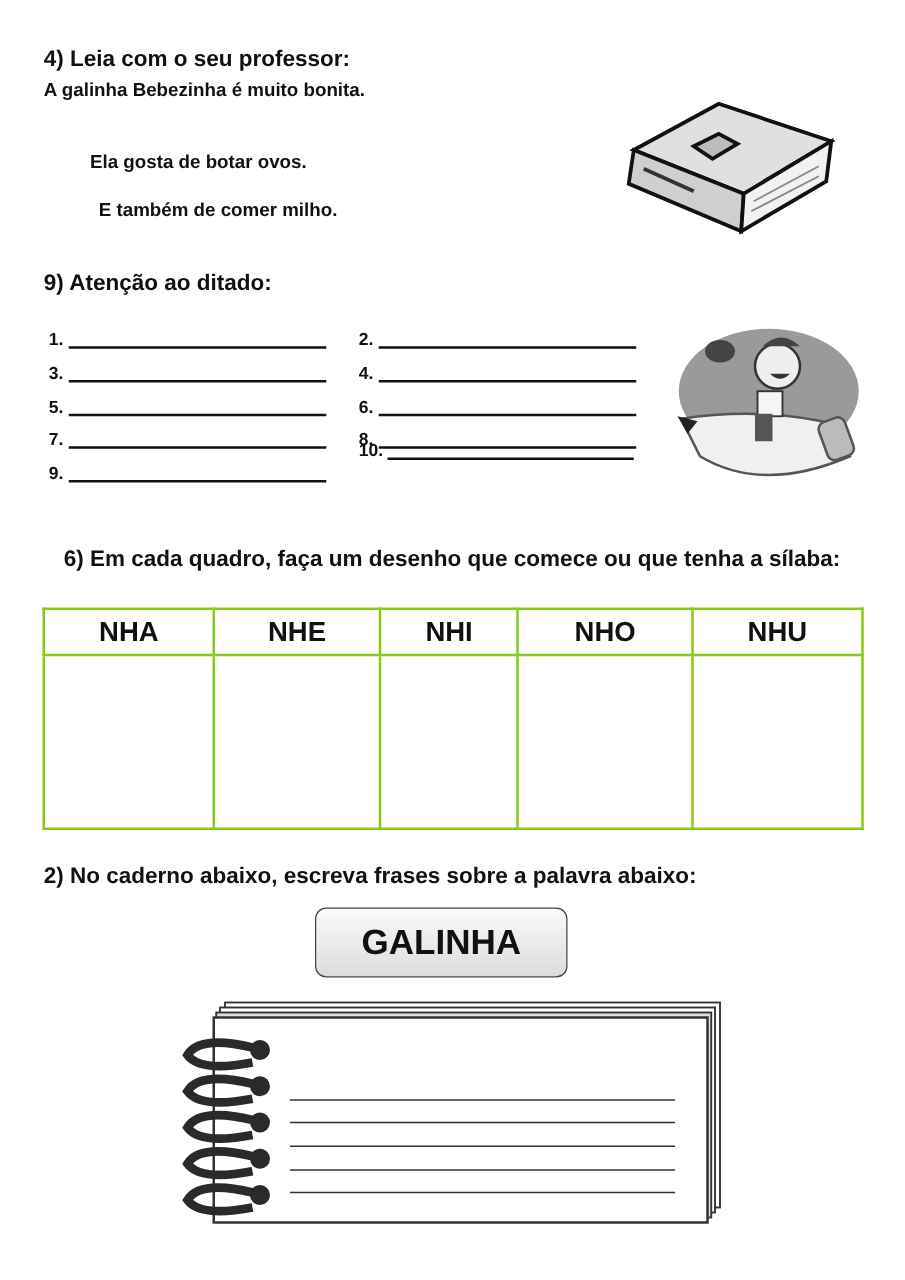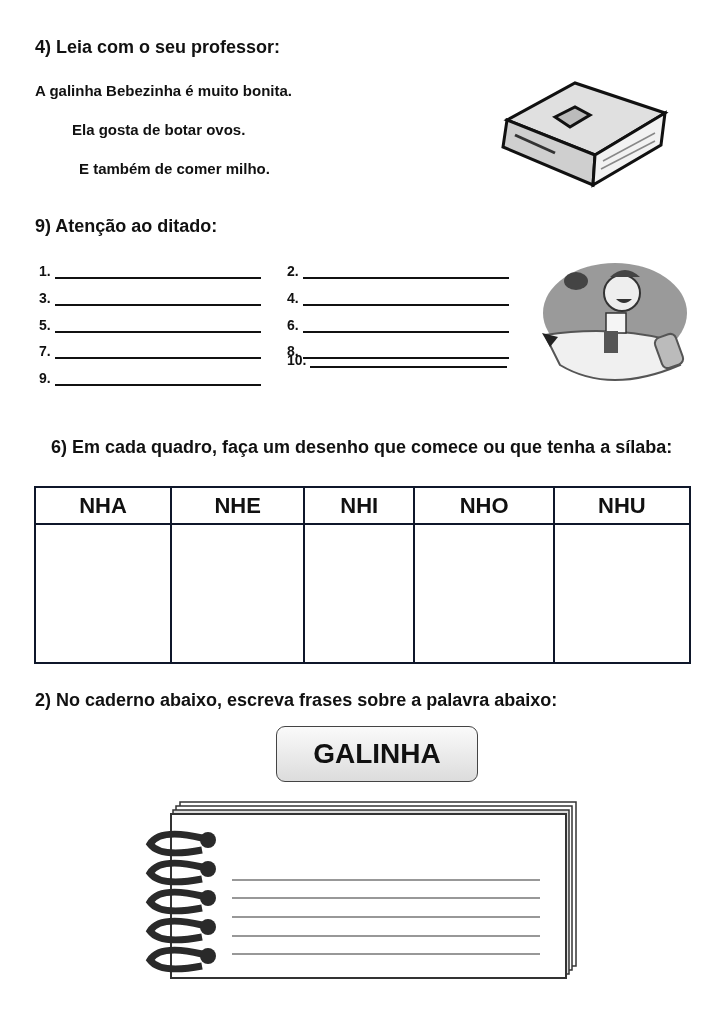--- a/index.html
+++ b/index.html
@@ -6,33 +6,33 @@
   body { width:724px; height:1024px; position:relative; overflow:hidden;
          font-family:"Liberation Sans", sans-serif; color:#111; }
   .abs { position:absolute; }
   .q-title { font-weight:bold; font-size:18px; }
   .reading { font-weight:bold; font-size:15px; }
   .dict-row { position:absolute; font-weight:bold; font-size:14px; display:flex; align-items:flex-end; }
   .dict-num { display:inline-block; }
   .dict-line { display:inline-block; border-bottom:2px solid #111; height:12px; margin-left:4px; }
   table.syl { position:absolute; left:34px; top:486px; width:657px; height:178px;
               border-collapse:collapse; }
-  table.syl th, table.syl td { border:2px solid #0f172a; }
+  table.syl th, table.syl td { border:2px solid #84cc16; }
   table.syl th { height:33px; font-size:22px; font-weight:bold; text-align:center; }
-  .word-box { position:absolute; left:276px; top:726px; width:200px; height:54px;
+  .word-box { position:absolute; left:252px; top:726px; width:200px; height:54px;
               border:1.5px solid #444; border-radius:9px;
               background:linear-gradient(#fafafa,#dcdcdc);
               display:flex; align-items:center; justify-content:center;
               font-weight:bold; font-size:28px; color:#111; }
 </style>
 </head>
 <body>
 
 <div class="abs q-title" style="left:35px; top:37px;">4) Leia com o seu professor:</div>
-<div class="abs reading" style="left:35px; top:82px;">A galinha Bebezinha é muito bonita.</div>
+<div class="abs reading" style="left:35px; top:64px;">A galinha Bebezinha é muito bonita.</div>
 <div class="abs reading" style="left:35px; top:121px;margin-left:37px;">Ela gosta de botar ovos.</div>
 <div class="abs reading" style="left:35px; top:160px;margin-left:44px;">E também de comer milho.</div>
 
 <div class="abs" style="left:495px; top:75px; width:200px; height:120px;">
   <svg width="200" height="120" viewBox="0 0 200 120">
     <polygon points="12,45 80,8 170,38 100,80" fill="#e0e0e0" stroke="#111" stroke-width="3"></polygon>
     <polygon points="60,42 80,32 95,40 75,52" fill="#bbb" stroke="#111" stroke-width="3"></polygon>
     <polygon points="12,45 100,80 98,110 8,72" fill="#cfcfcf" stroke="#111" stroke-width="3"></polygon>
     <polygon points="100,80 170,38 166,70 98,110" fill="#f2f2f2" stroke="#111" stroke-width="3"></polygon>
     <line x1="108" y1="86" x2="160" y2="58" stroke="#888" stroke-width="1.5"></line>

